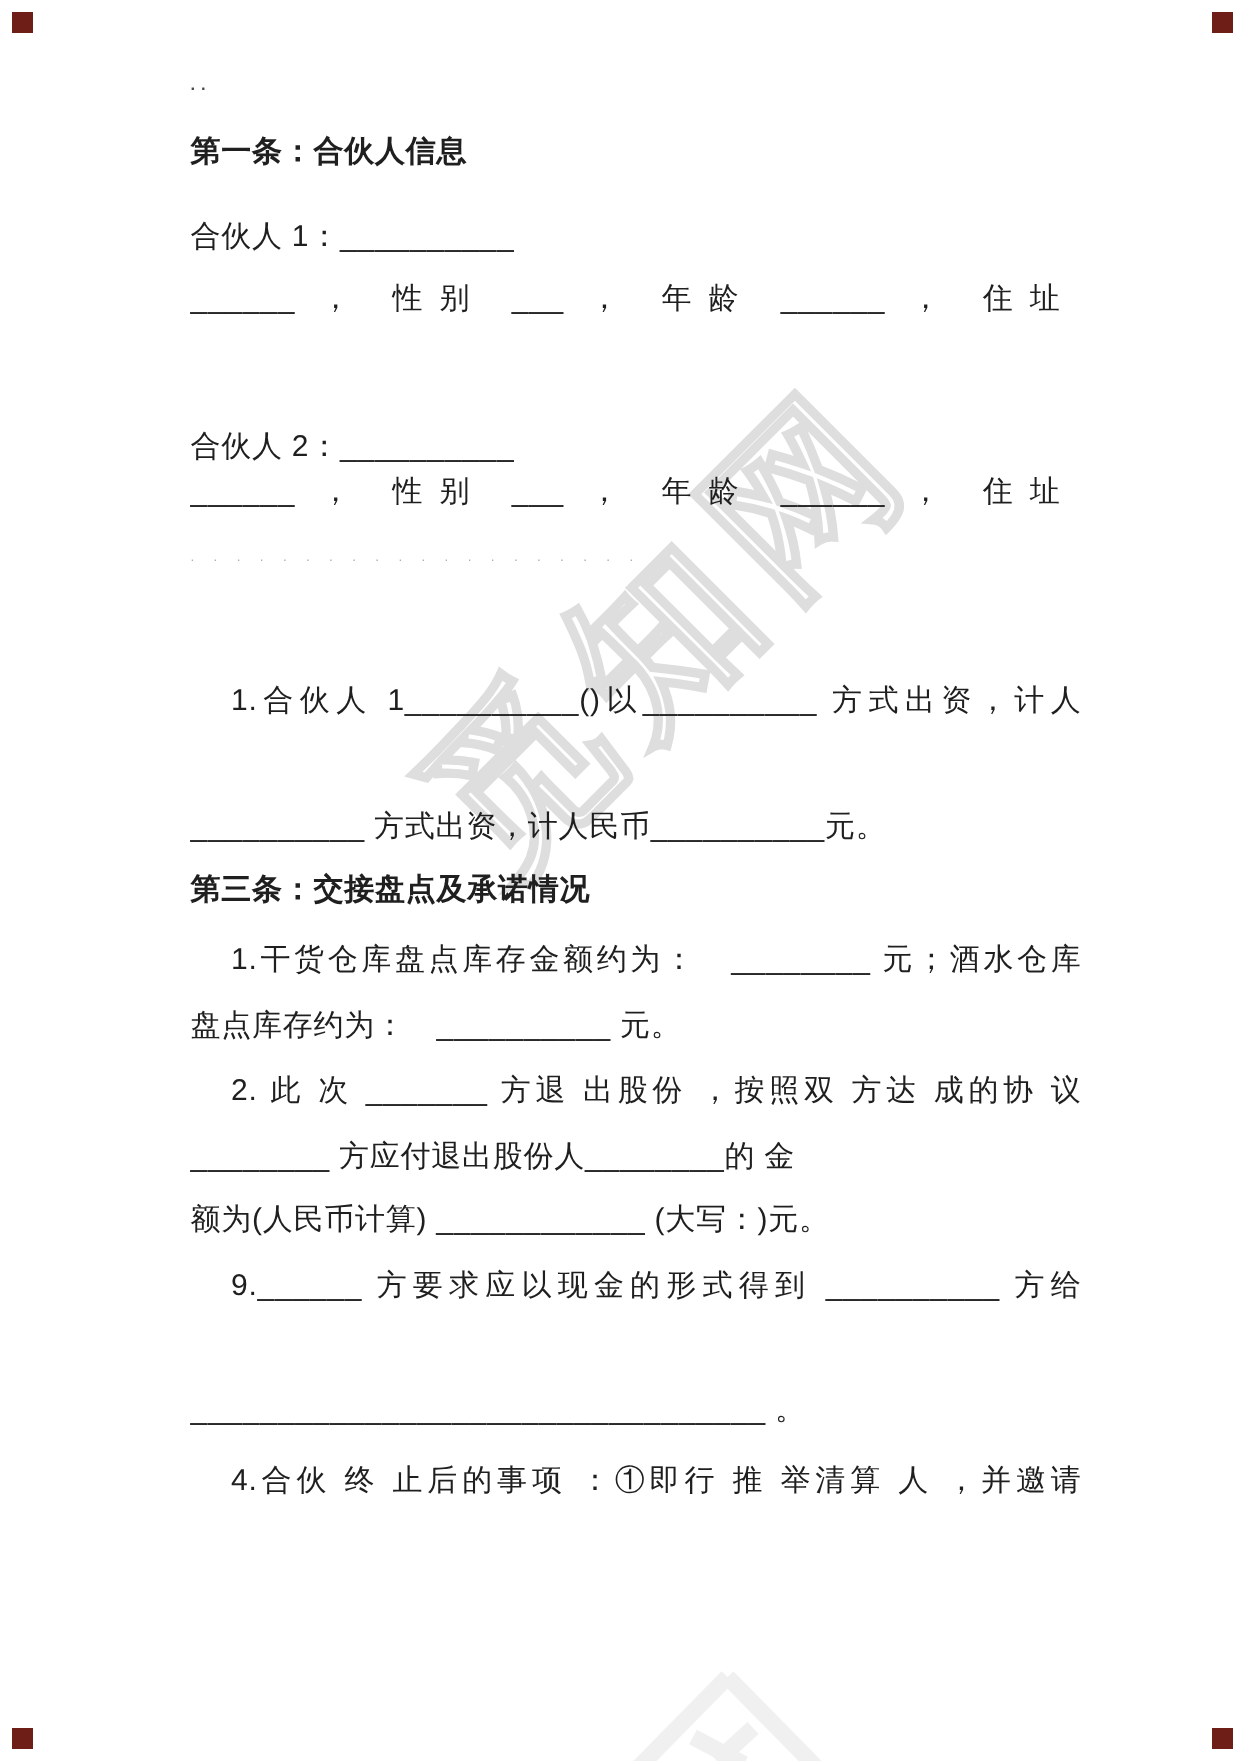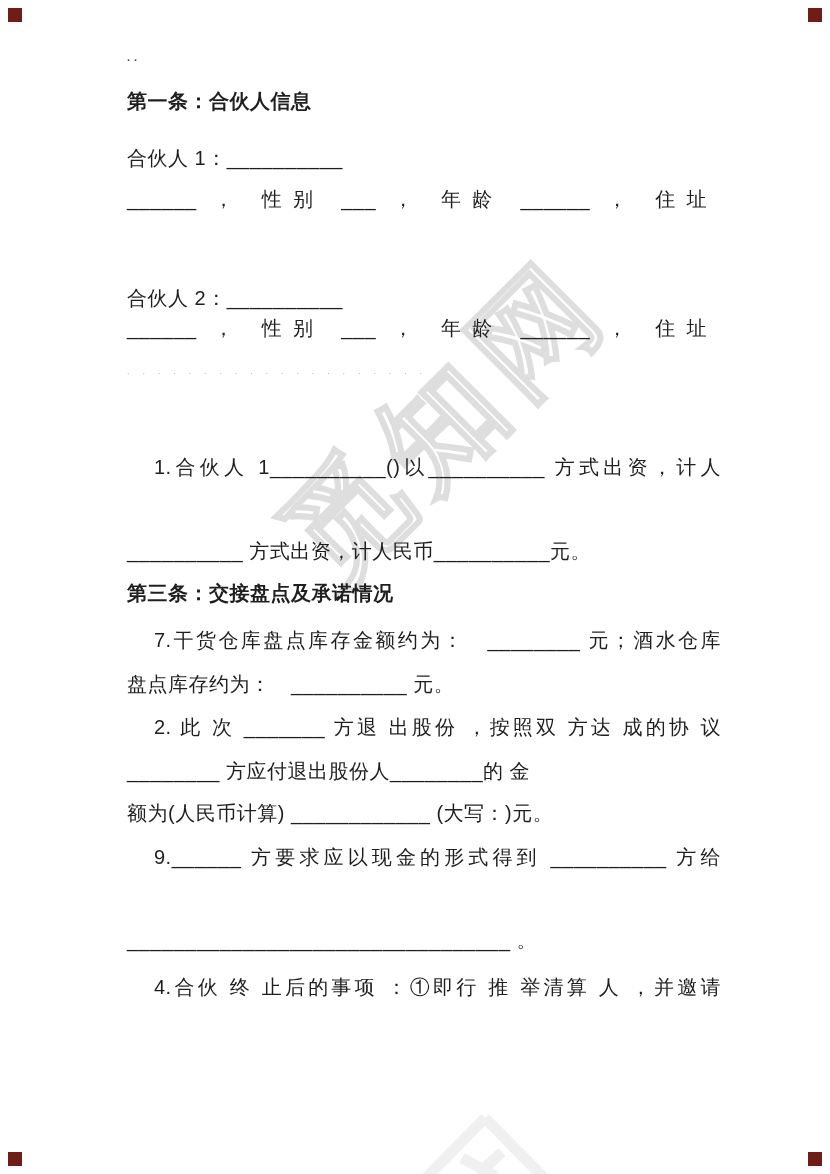--- a/index.html
+++ b/index.html
@@ -97,21 +97,21 @@
   <div class="ln just" style="top:184px;">______ ， 性别 ___ ， 年龄 ______ ， 住址</div>
   <div class="ln" style="top:283px;">合伙人 2：__________</div>
   <div class="ln just" style="top:313px;">______ ， 性别 ___ ， 年龄 ______ ， 住址</div>
 
   <div class="ln dotted-sep" style="top:366px;">. . . . . . . . . . . . . .   . . . . . . . . . . . . . . .</div>
 
   <div class="ln just indent" style="top:452px;">1.合伙人 1__________()以__________ 方式出资，计人</div>
   <div class="ln" style="top:536px;">__________ 方式出资，计人民币__________元。</div>
 
   <div class="ln bold" style="top:578px;">第三条：交接盘点及承诺情况</div>
-  <div class="ln just indent" style="top:625px;">7.干货仓库盘点库存金额约为：　________ 元；酒水仓库</div>
+  <div class="ln just indent" style="top:625px;">1.干货仓库盘点库存金额约为：　________ 元；酒水仓库</div>
   <div class="ln" style="top:669px;">盘点库存约为：　__________ 元。</div>
   <div class="ln just indent" style="top:712px;">2. 此 次 _______ 方退 出股份 ，按照双 方达 成的协 议</div>
   <div class="ln" style="top:756px;">________ 方应付退出股份人________的 金</div>
   <div class="ln" style="top:798px;">额为(人民币计算) ____________ (大写：)元。</div>
   <div class="ln just indent" style="top:842px;">9.______ 方要求应以现金的形式得到 __________ 方给</div>
   <div class="ln" style="top:925px;">_________________________________ 。</div>
   <div class="ln just indent" style="top:972px;">4.合伙 终 止后的事项 ：①即行 推 举清算 人 ，并邀请</div>
 
 </div>
 

